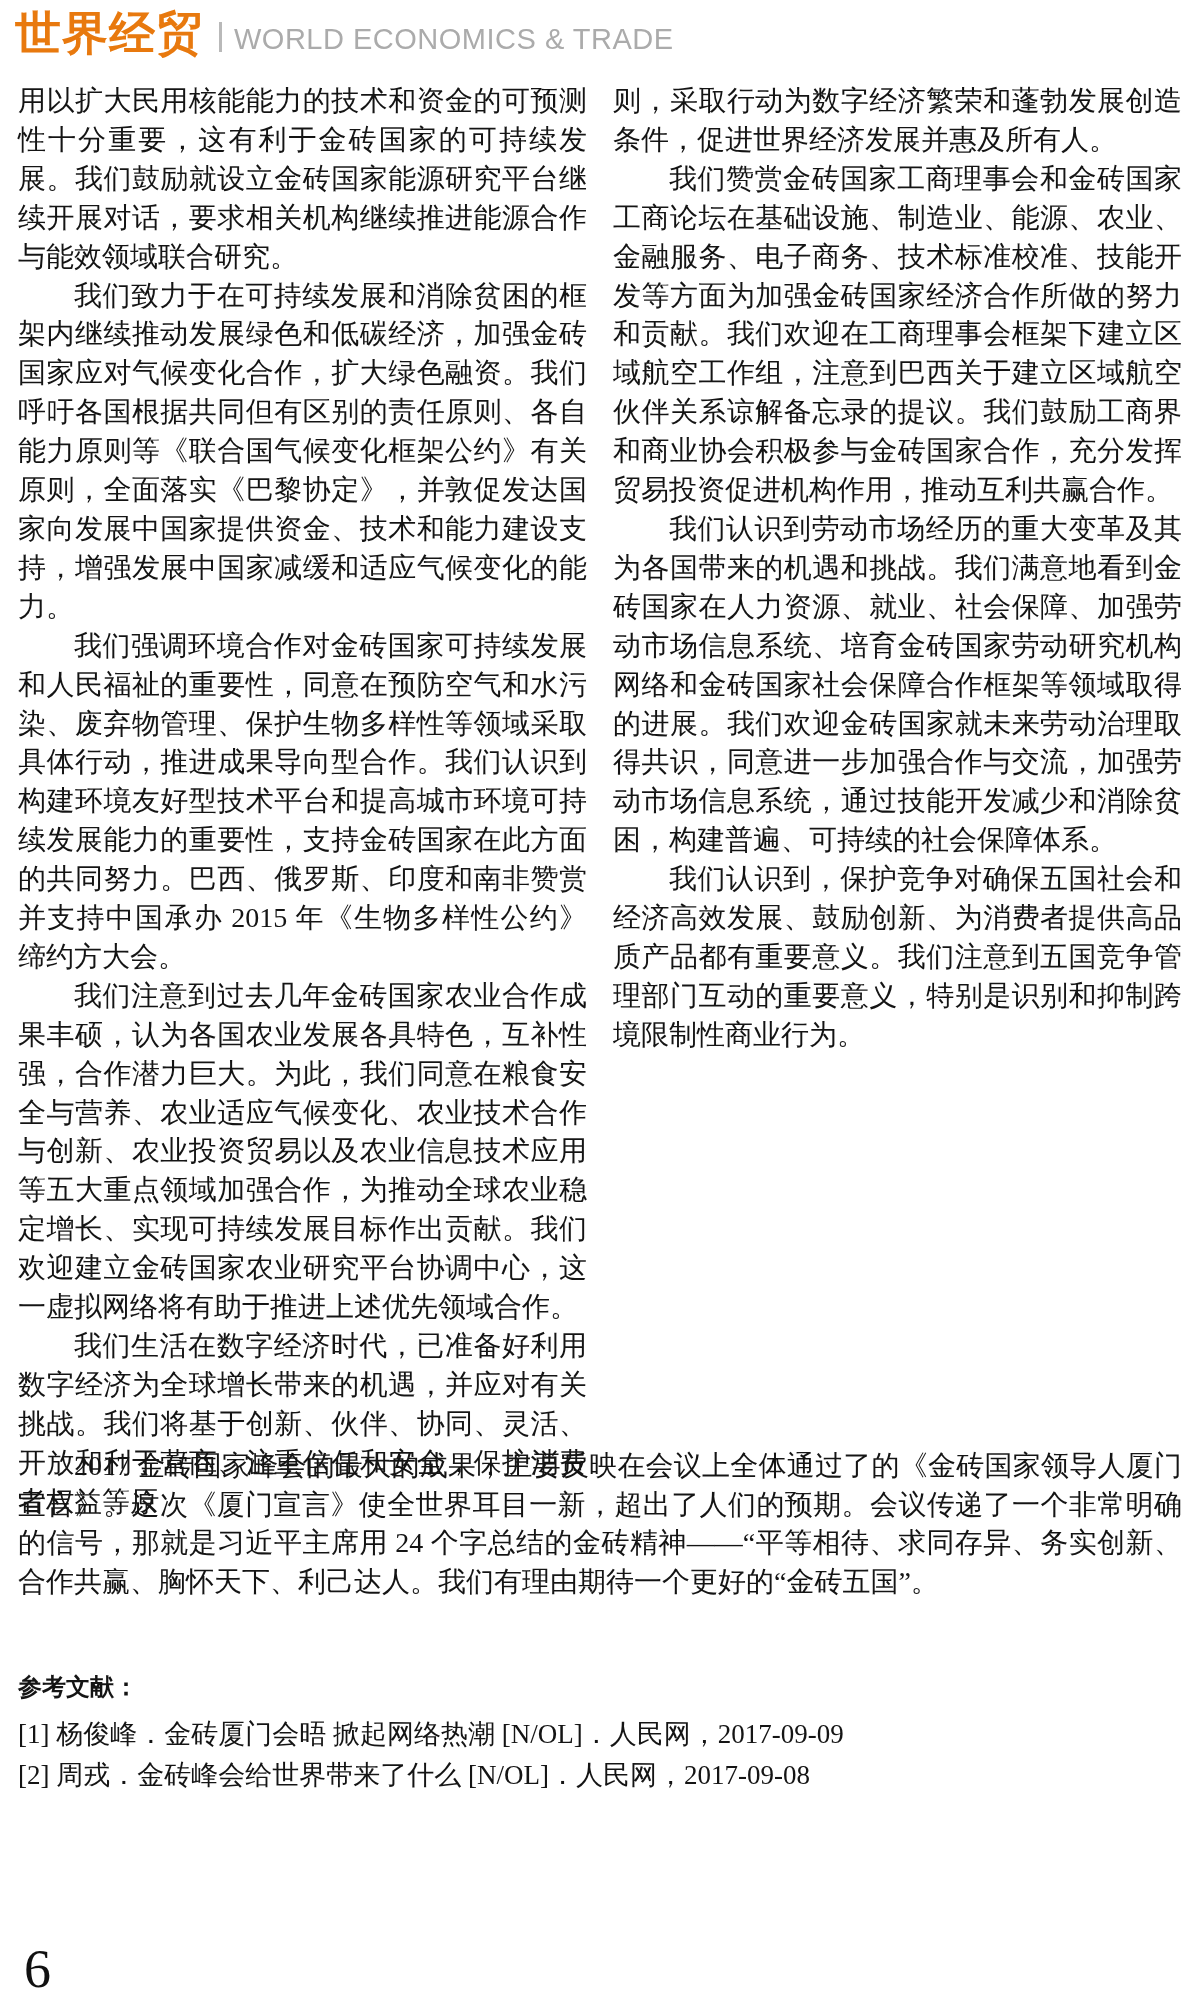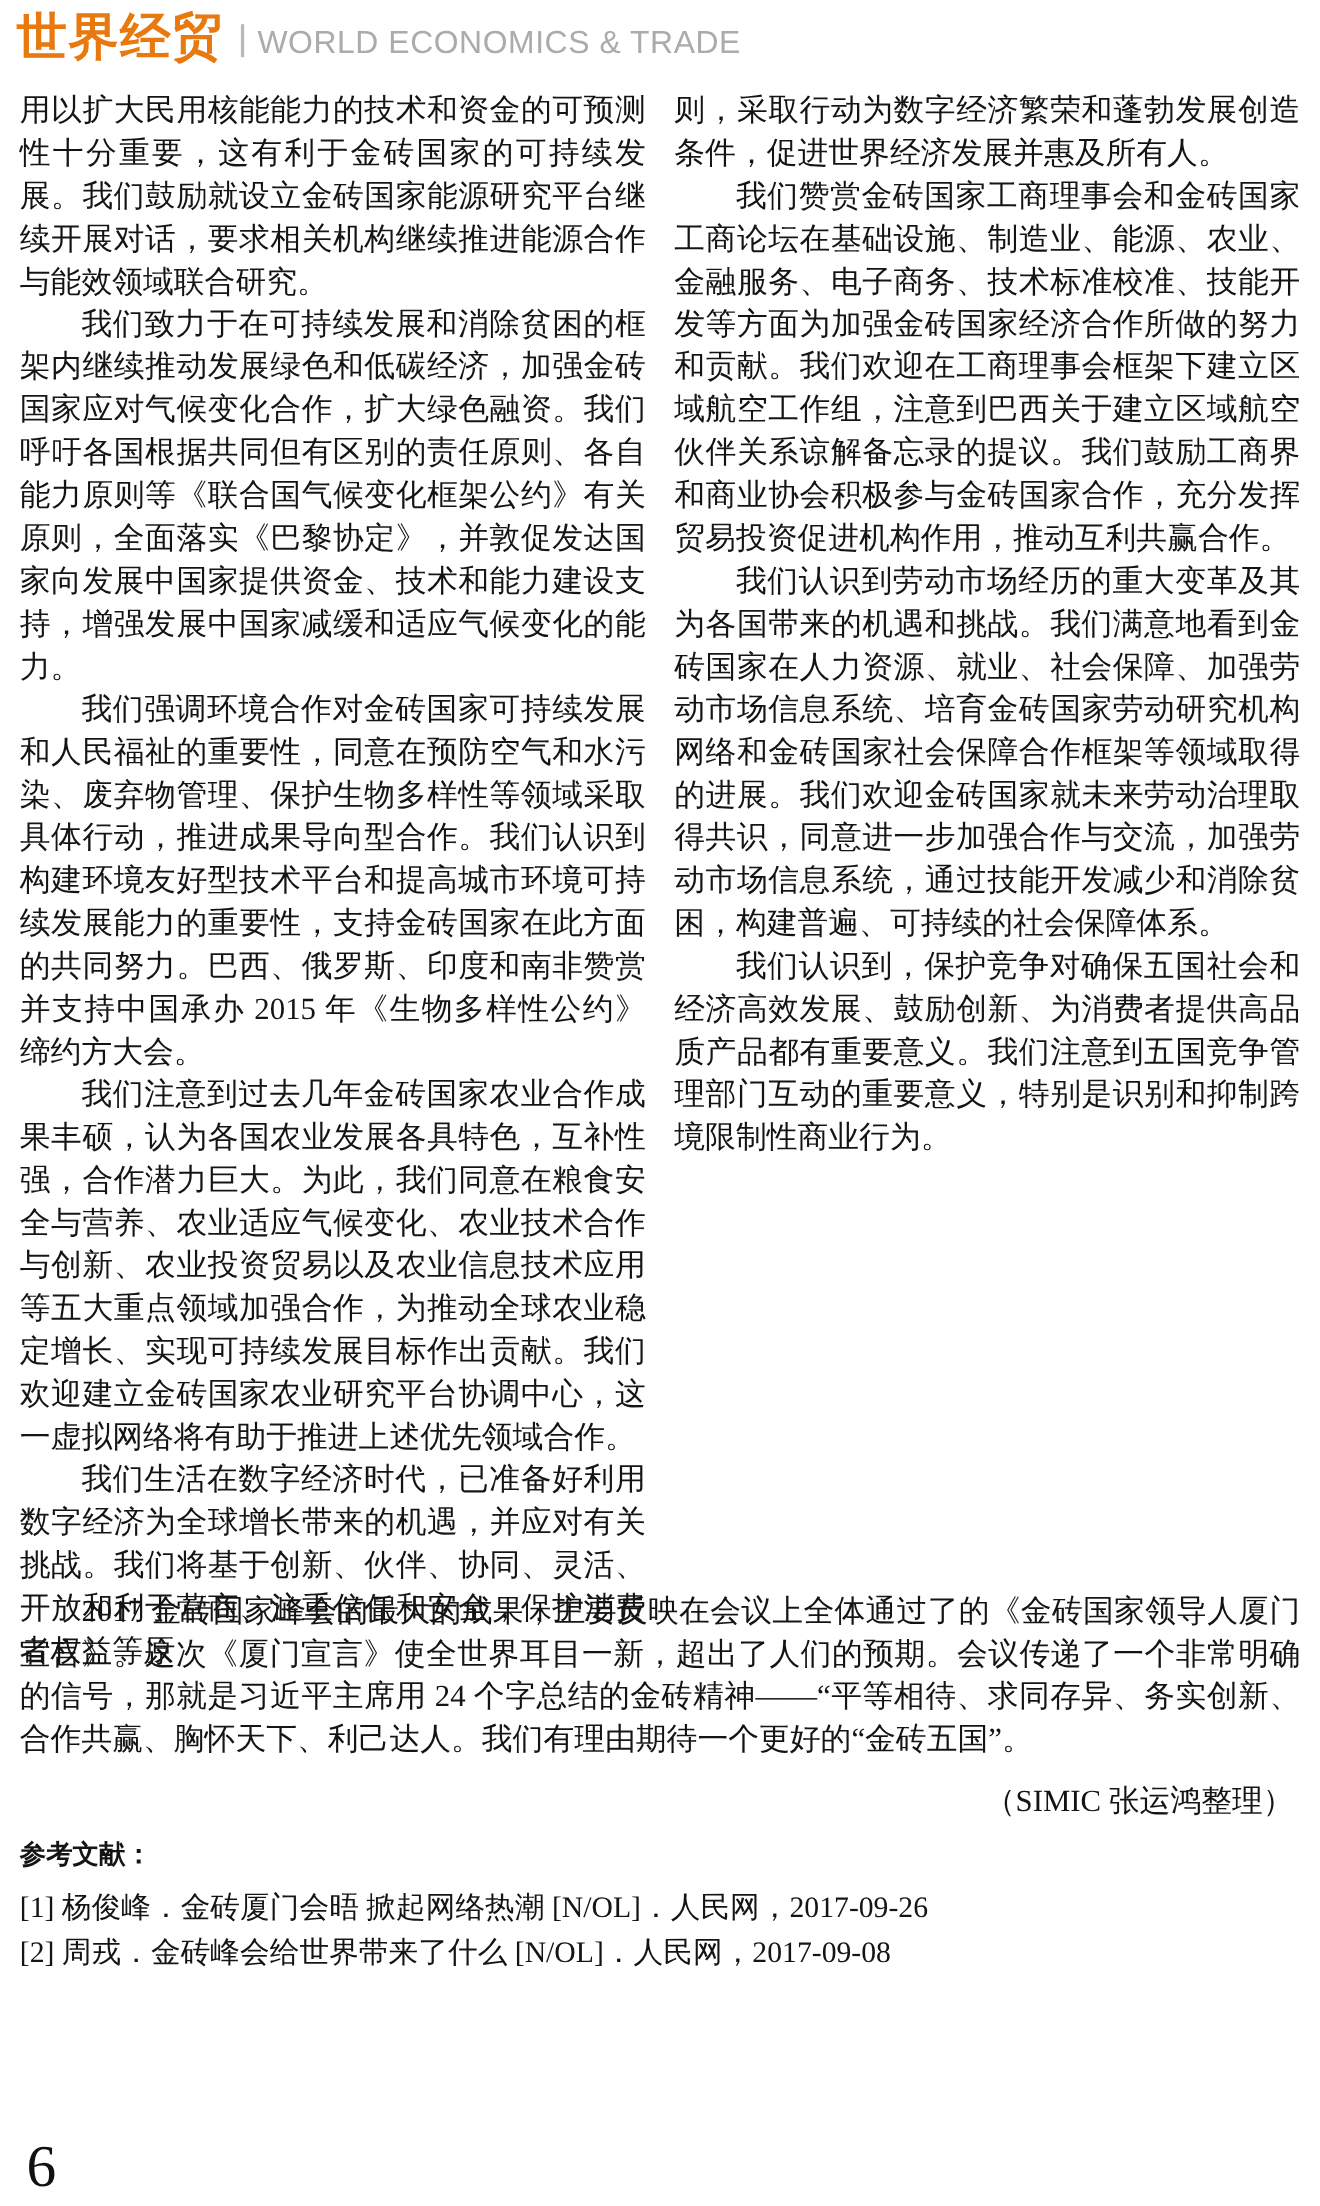--- a/index.html
+++ b/index.html
@@ -155,23 +155,22 @@
       <p class="indent">我们赞赏金砖国家工商理事会和金砖国家工商论坛在基础设施、制造业、能源、农业、金融服务、电子商务、技术标准校准、技能开发等方面为加强金砖国家经济合作所做的努力和贡献。我们欢迎在工商理事会框架下建立区域航空工作组，注意到巴西关于建立区域航空伙伴关系谅解备忘录的提议。我们鼓励工商界和商业协会积极参与金砖国家合作，充分发挥贸易投资促进机构作用，推动互利共赢合作。</p>
       <p class="indent">我们认识到劳动市场经历的重大变革及其为各国带来的机遇和挑战。我们满意地看到金砖国家在人力资源、就业、社会保障、加强劳动市场信息系统、培育金砖国家劳动研究机构网络和金砖国家社会保障合作框架等领域取得的进展。我们欢迎金砖国家就未来劳动治理取得共识，同意进一步加强合作与交流，加强劳动市场信息系统，通过技能开发减少和消除贫困，构建普遍、可持续的社会保障体系。</p>
       <p class="indent">我们认识到，保护竞争对确保五国社会和经济高效发展、鼓励创新、为消费者提供高品质产品都有重要意义。我们注意到五国竞争管理部门互动的重要意义，特别是识别和抑制跨境限制性商业行为。</p>
     </div>
   </div>
 
   <div class="editor-note">
     <p>2017 金砖国家峰会的最大的成果，主要反映在会议上全体通过了的《金砖国家领导人厦门宣言》。这次《厦门宣言》使全世界耳目一新，超出了人们的预期。会议传递了一个非常明确的信号，那就是习近平主席用 24 个字总结的金砖精神——“平等相待、求同存异、务实创新、合作共赢、胸怀天下、利己达人。我们有理由期待一个更好的“金砖五国”。</p>
   </div>
 
-  <div class="attribution">（SIMIC  张运鸿整理）</div>
 
   <div class="references">
     <p class="ref-heading">参考文献：</p>
-    <p class="ref-item">[1] 杨俊峰．金砖厦门会晤 掀起网络热潮 [N/OL]．人民网，2017-09-26</p>
+    <p class="ref-item">[1] 杨俊峰．金砖厦门会晤 掀起网络热潮 [N/OL]．人民网，2017-09-09</p>
     <p class="ref-item">[2] 周戎．金砖峰会给世界带来了什么 [N/OL]．人民网，2017-09-08</p>
   </div>
 
   <div class="page-number">6</div>
 
 </div>
 
 </body></html>

